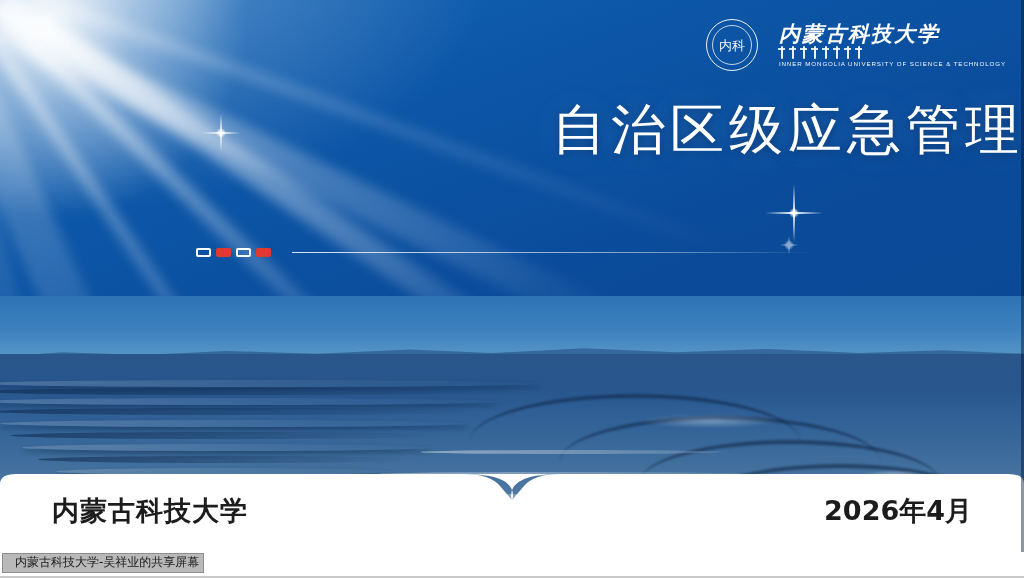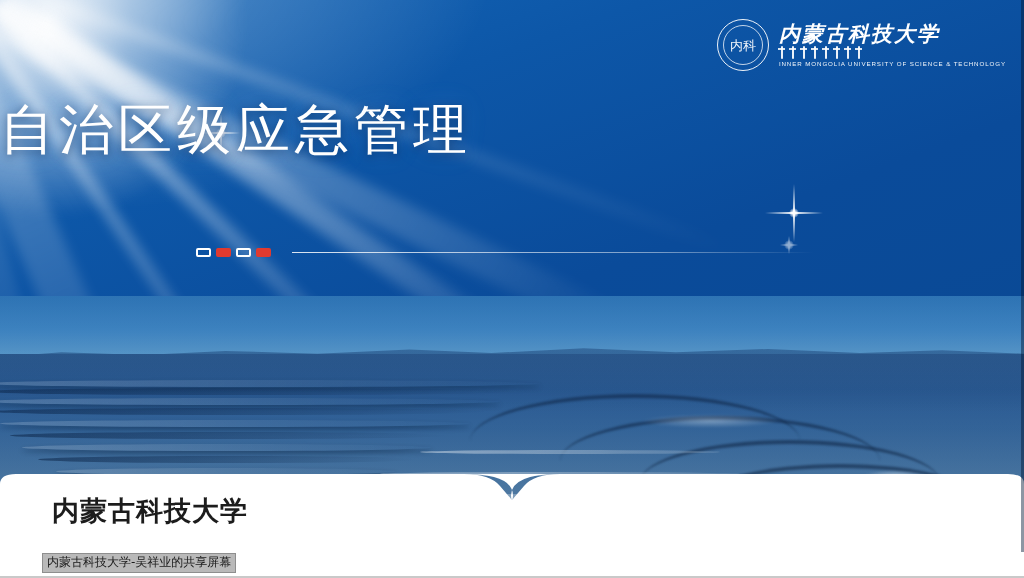--- a/index.html
+++ b/index.html
@@ -152,21 +152,21 @@
     position: absolute; left: 0; top: 0; width: 100%; height: 100%;
     background: linear-gradient(to bottom, rgba(60,120,180,0.20) 0%, rgba(25,70,130,0.06) 40%, rgba(0,0,0,0.10) 100%);
     pointer-events: none;
   }
 
   
   #title-block {
     position: absolute;
     left: 0; top: 98px;
     width: 1024px;
-    text-align: left;
+    text-align: right;
     z-index: 6;
   }
   .title-line {
     font-family: "DejaVu Serif", "Liberation Serif", serif;
     font-size: 54px;
     line-height: 64px;
     letter-spacing: 5px;
     color: #ffffff;
     font-weight: 400;
     text-shadow: 0 2px 10px rgba(0,26,66,0.55), 0 0 24px rgba(120,190,255,0.30);
@@ -271,50 +271,49 @@
     width: 1024px;
     height: 26px;
     background: #ffffff;
     z-index: 12;
   }
   #share-badge {
     position: absolute;
     left: 2px;
     top: 553px;
     height: 17px;
-    padding: 1px 4px 0 4px;
+    padding: 1px 4px 0 12px;
     background: #b9b9b9;
     border: 1px solid #8e8e8e;
     color: #1a1a1a;
     font-family: "DejaVu Sans", "Liberation Sans", sans-serif;
     font-size: 12px;
     line-height: 15px;
     white-space: nowrap;
     z-index: 13;
-    margin-left: 40px;
   }
   #bottom-rule {
     position: absolute;
     left: 0;
     top: 576px;
     width: 1024px;
     height: 2px;
     background: #c9c9c9;
     z-index: 12;
   }
 
   
   #logo {
     position: absolute;
     right: 18px;
     top: 14px;
     height: 62px;
     display: flex;
     align-items: center;
-    gap: 10px;
+    gap: 21px;
     z-index: 7;
   }
   #logo-seal {
     width: 50px; height: 50px;
     border-radius: 50%;
     border: 1.6px solid rgba(255,255,255,0.92);
     position: relative;
     flex: 0 0 auto;
   }
   #logo-seal::after {
@@ -505,20 +504,21 @@
         <path fill="#ffffff" d="
           M 464,34
           Q 520,34 512,62
           Q 504,34 560,34
           Z"></path>
       </svg>
     </div>
 
     <div id="footer-text">
       <div class="footer-label">内蒙古科技大学</div>
+      <div class="footer-label date">2026年4月</div>
     </div>
 
     <div class="edge-right"></div>
   </div>
 
   <div id="share-strip"></div>
   <div id="share-badge">内蒙古科技大学-吴祥业的共享屏幕</div>
   <div id="bottom-rule"></div>
 
 </div>

